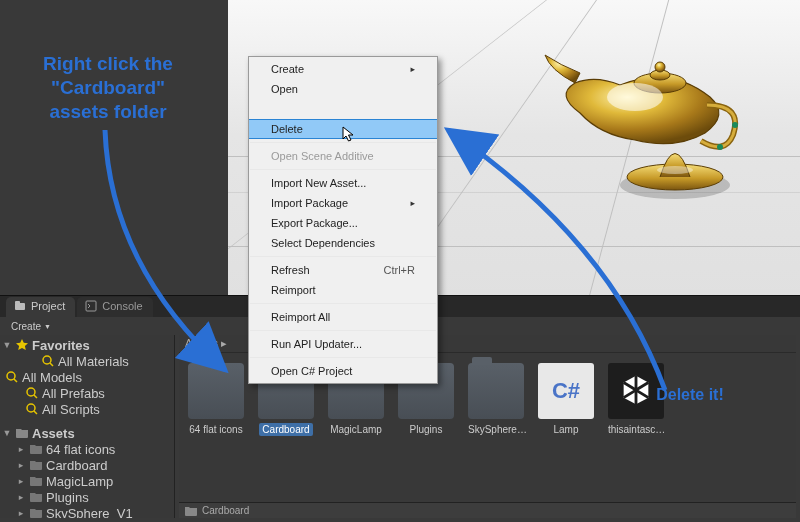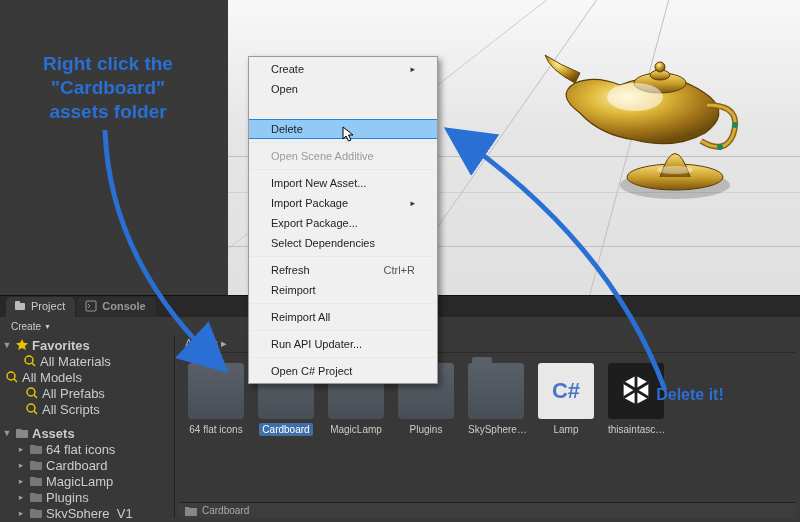--- a/index.html
+++ b/index.html
@@ -9,21 +9,21 @@
   .scene-view { position: absolute; left: 228px; top: 0; right: 0; height: 300px; background: linear-gradient(to bottom, #f8f8f8 0%, #e5e5e5 45%, #e0e0e0 100%); overflow: hidden; }
   .scene-floor { position: absolute; inset: 0; }
   .grid-line { position: absolute; background: #bfbfbf; }
   
   
   .lamp { position: absolute; right: 55px; top: 35px; width: 220px; height: 170px; }
   
   
   .tab-bar { position: absolute; left: 0; top: 295px; right: 0; height: 22px; background: #282828; border-top: 1px solid #111; display: flex; align-items: center; padding-left: 6px; gap: 0; }
   .tab { height: 20px; padding: 3px 10px 3px 8px; background: #393939; border-top-left-radius: 5px; border-top-right-radius: 5px; margin-right: 2px; display: flex; align-items: flex-start; gap: 5px; color: #ccc; cursor: pointer; }
-  .tab.inactive { background: #2e2e2e; color: #999; font-weight: bold; }
+  .tab.inactive { background: #2e2e2e; color: #999; }
   .tab-icon { width: 12px; height: 12px; display: inline-block; }
   
   
   .toolbar-row { position: absolute; left: 0; top: 317px; right: 0; height: 18px; background: #393939; display: flex; align-items: center; padding-left: 6px; }
   .toolbar-btn { font-size: 10px; color: #ccc; padding: 1px 5px; display: flex; align-items: center; gap: 3px; cursor: pointer; }
   
   
   .sidebar { position: absolute; left: 0; top: 335px; width: 175px; bottom: 4px; background: #383838; border-right: 1px solid #222; overflow: hidden; }
   .project-list { padding: 2px 0; }
   .pl-row { display: flex; align-items: center; padding: 1px 4px 1px 2px; height: 16px; cursor: pointer; }
@@ -139,21 +139,21 @@
 
 <div class="sidebar">
   <div class="project-list">
     <div class="pl-row heading">
       <span class="pl-caret">▼</span>
       <svg class="pl-icon pl-fav-icon" viewBox="0 0 14 14">
           <path d="M7 1l1.8 3.8 4.2.4-3.1 2.8.9 4.1L7 10l-3.8 2.1.9-4.1L1 5.2l4.2-.4z" fill="#e6c400"></path>
         </svg>
       <span class="pl-label">Favorites</span>
     </div>
-    <div class="pl-row" style="padding-left:20px">
+    <div class="pl-row" style="padding-left:38px">
         <svg class="pl-icon" viewBox="0 0 14 14">
           <circle cx="6" cy="6" r="4" stroke="#e6c400" stroke-width="1.5" fill="none"></circle>
           <line x1="9" y1="9" x2="12" y2="12" stroke="#e6c400" stroke-width="1.5"></line>
         </svg>
         <span class="pl-label">All Materials</span>
       </div>
     <div class="pl-row" style="">
         <svg class="pl-icon" viewBox="0 0 14 14">
           <circle cx="6" cy="6" r="4" stroke="#e6c400" stroke-width="1.5" fill="none"></circle>
           <line x1="9" y1="9" x2="12" y2="12" stroke="#e6c400" stroke-width="1.5"></line>

